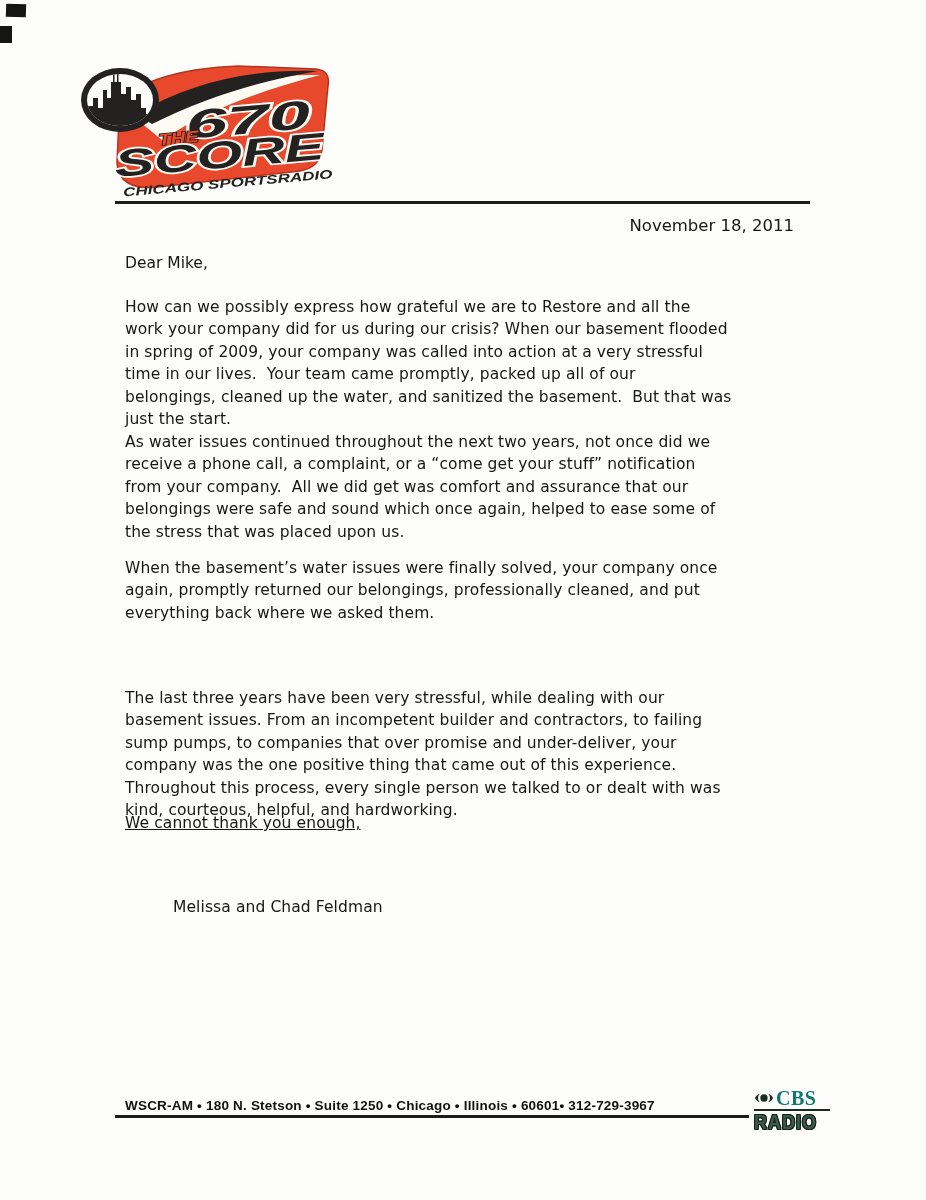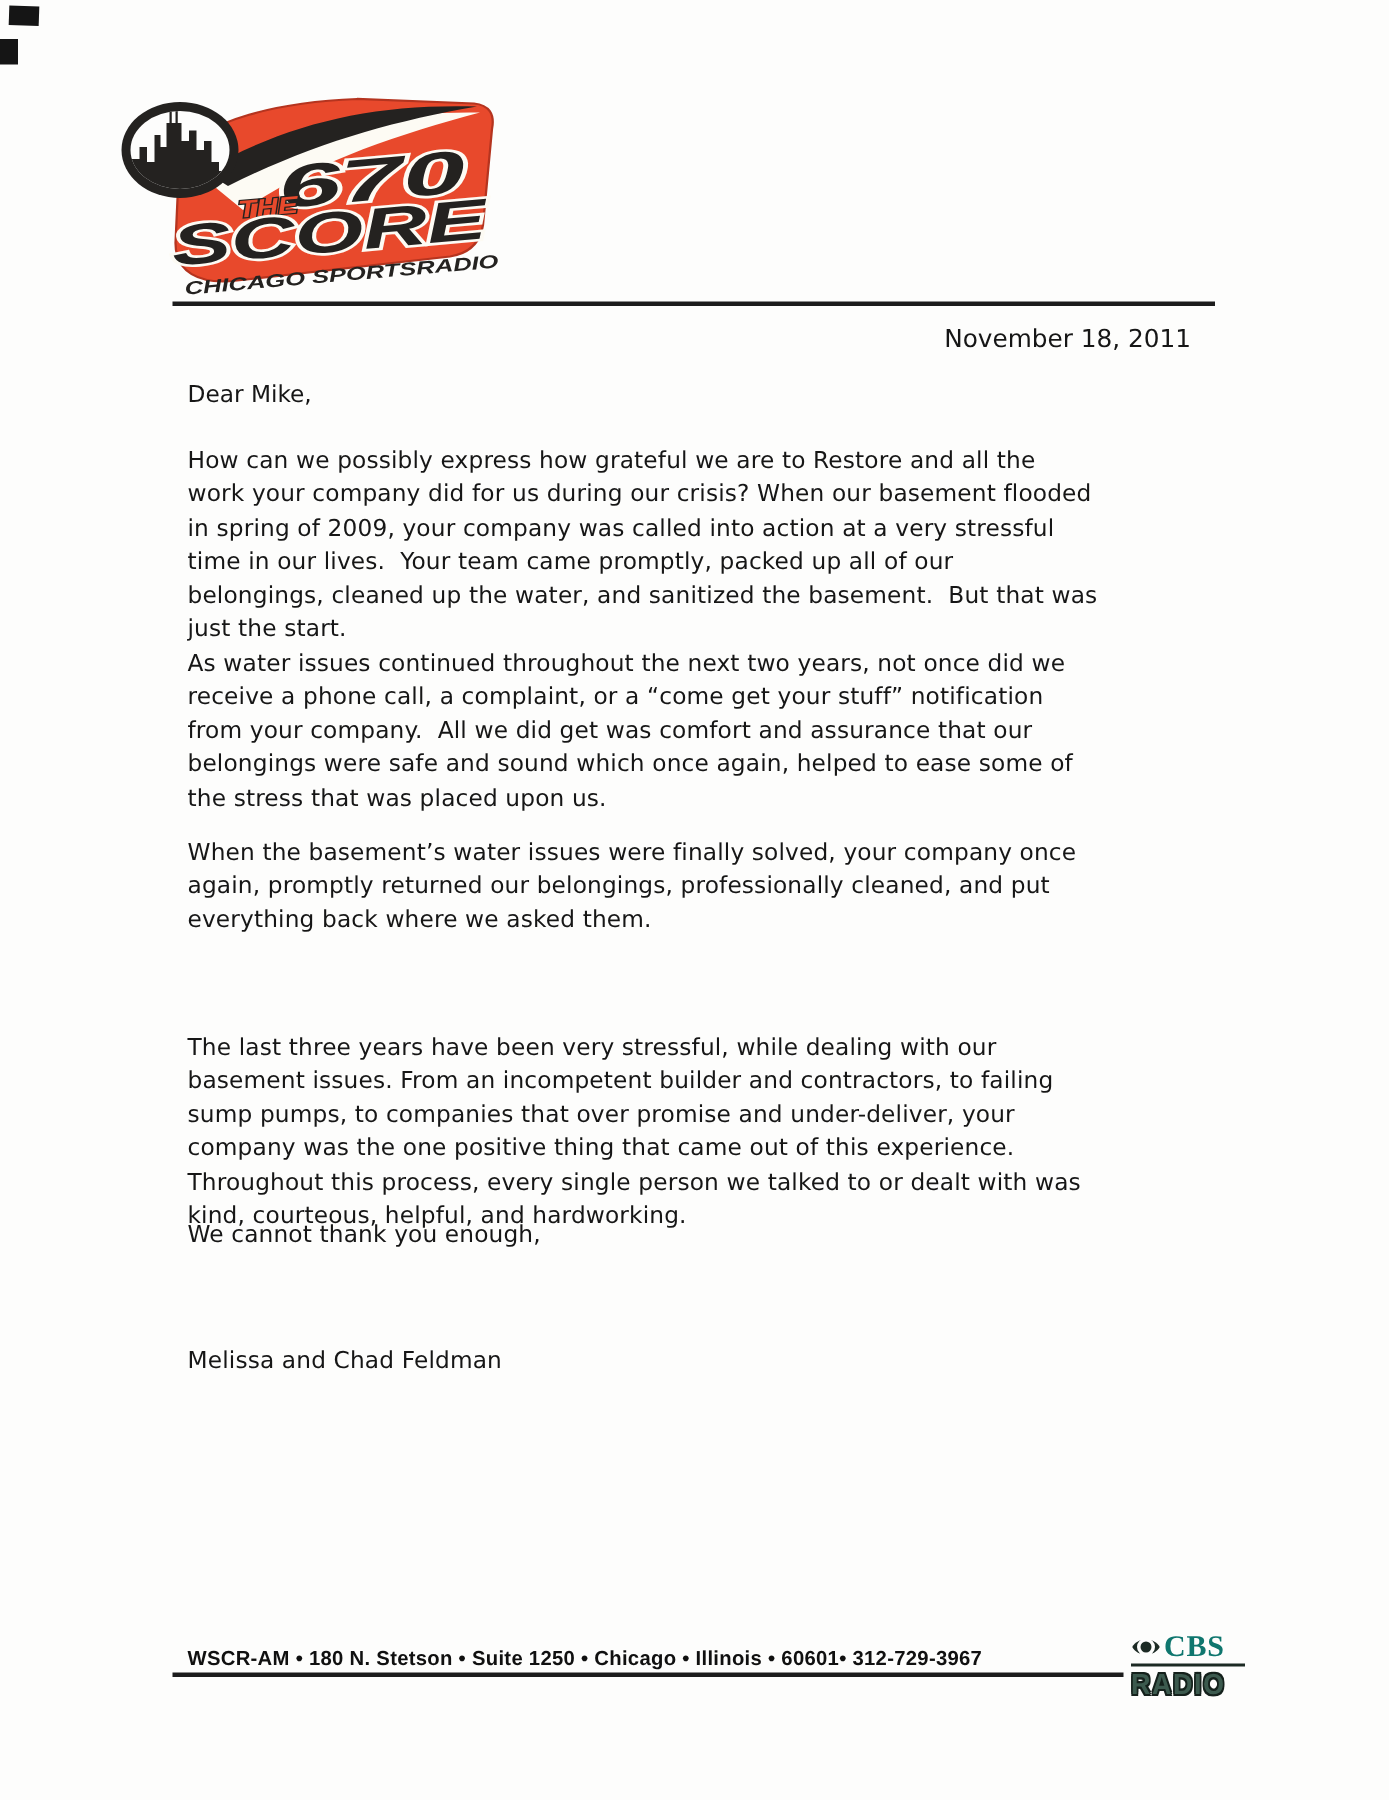--- a/index.html
+++ b/index.html
@@ -26,21 +26,21 @@
   .date{position:absolute;right:132px;top:215px;font-size:16.5px;line-height:22px;}
   .salutation{position:absolute;left:125px;top:252px;font-size:15.5px;line-height:22px;}
 
   .para{
     position:absolute;left:125px;width:700px;
     font-size:15.5px;line-height:22.4px;
     white-space:pre-wrap;
     letter-spacing:0.1px;
   }
   .p1{top:296px;} .p2{top:431px;} .p3{top:557px;} .p4{top:687px;}
-  .closing{top:812px;} .signature{top:896px;}
+  .closing{top:812px;text-decoration:underline;} .signature{top:896px;margin-left:48px;}
 
   
   .footer-address{
     position:absolute;left:125px;top:1098px;
     font-family:"Liberation Sans", sans-serif;
     font-weight:bold;font-size:13.5px;letter-spacing:0.2px;color:#101010;
     white-space:nowrap;
     text-align:right;
   }
   .rule-footer{position:absolute;left:115px;top:1115px;width:634px;height:2.5px;background:#1c1c1c;}

